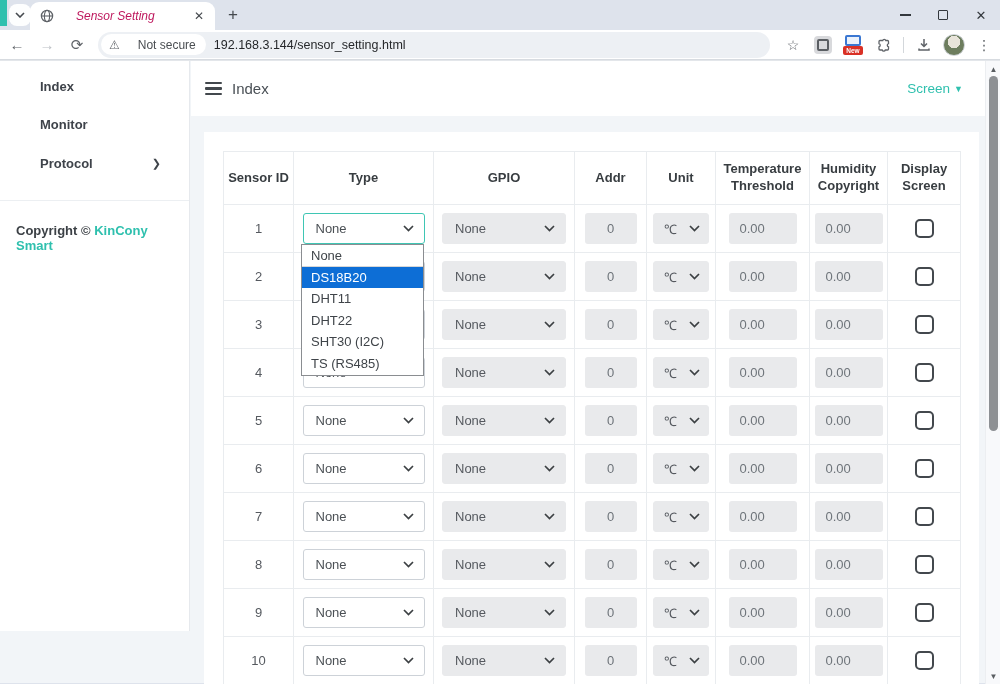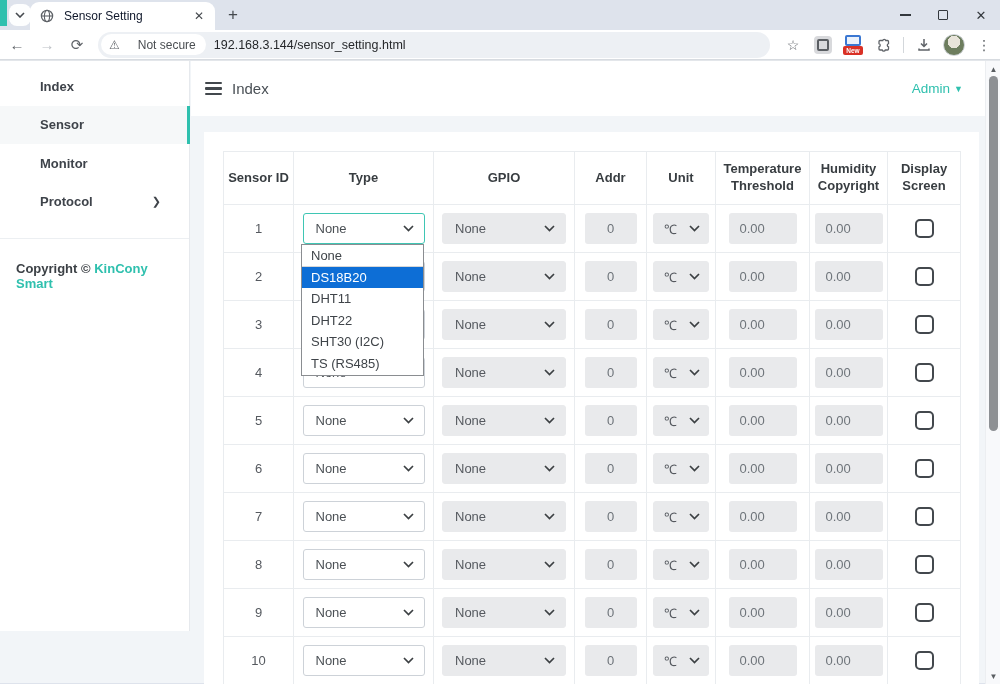--- a/index.html
+++ b/index.html
@@ -7,21 +7,21 @@
     font-family:"Liberation Sans", sans-serif; background:#dee3ec; }
   .browser { position:relative; width:1000px; height:684px; }
 
   
   .tabstrip { position:relative; height:30px; background:#dee3ec; }
   .corner-accent { position:absolute; left:0; top:0; width:7px; height:26px; background:#3fbdae; }
   .tablist-btn { position:absolute; left:9px; top:4px; width:22px; height:22px; background:#fdfefe;
     border-radius:8px; display:flex; align-items:center; justify-content:center; }
   .tab { position:absolute; left:30px; top:2px; width:185px; height:28px; background:#ffffff;
     border-radius:9px 9px 0 0; display:flex; align-items:center; padding:0 8px 0 10px; }
-  .tab-title { font-size:12px; color:#0f172a; flex:1; margin-left:10px; white-space:nowrap; overflow:hidden; }
+  .tab-title { font-size:12px; color:#be185d; flex:1; margin-left:22px; white-space:nowrap; overflow:hidden;font-style:italic; }
   .tab-close { font-size:12px; color:#45494e; width:16px; height:16px; line-height:16px;
     text-align:center; border-radius:8px; }
   .newtab-btn { position:absolute; left:222px; top:4px; width:22px; height:22px; font-size:17px;
     color:#45494e; text-align:center; line-height:21px; border-radius:6px; }
   .win-controls { position:absolute; right:0; top:0; height:30px; display:flex; align-items:center; }
   .win-btn { width:38px; height:30px; display:flex; align-items:center; justify-content:center; }
   .glyph-min { width:11px; height:1.5px; background:#33383d; }
   .glyph-max { width:10px; height:10px; border:1.5px solid #33383d; border-radius:1px; }
   .glyph-close { font-size:13px; color:#33383d; }
 
@@ -192,24 +192,20 @@
     </div>
   </div>
 
   <div class="page">
 
     <div class="sidebar">
       <div class="side-nav">
           <div class="side-item">
             <span class="side-label">Index</span>
           </div>
-          <div class="side-item active">
-            <span class="side-label">Sensor</span>
-            <span class="active-bar" style="background: rgb(47, 192, 174);"></span>
-          </div>
           <div class="side-item">
             <span class="side-label">Monitor</span>
           </div>
           <div class="side-item">
             <span class="side-label">Protocol</span>
             <span class="side-chev">❯</span>
           </div>
         </div>
       <div class="side-divider"></div>
       <div class="side-copy">
@@ -219,21 +215,21 @@
 
     <div class="main">
       <div class="main-header">
         <div class="hamburger">
             <span></span>
             <span></span>
             <span></span>
           </div>
         <div class="main-title">Index</div>
         <div class="admin-menu" style="color: rgb(47, 192, 174);">
-          <span>Admin</span>
+          <span>Screen</span>
           <span class="admin-caret">▼</span>
         </div>
       </div>
 
       <div class="card">
         <table class="sensor">
           <colgroup>
             <col style="width:70px">
               <col style="width:140px">
               <col style="width:141px">

